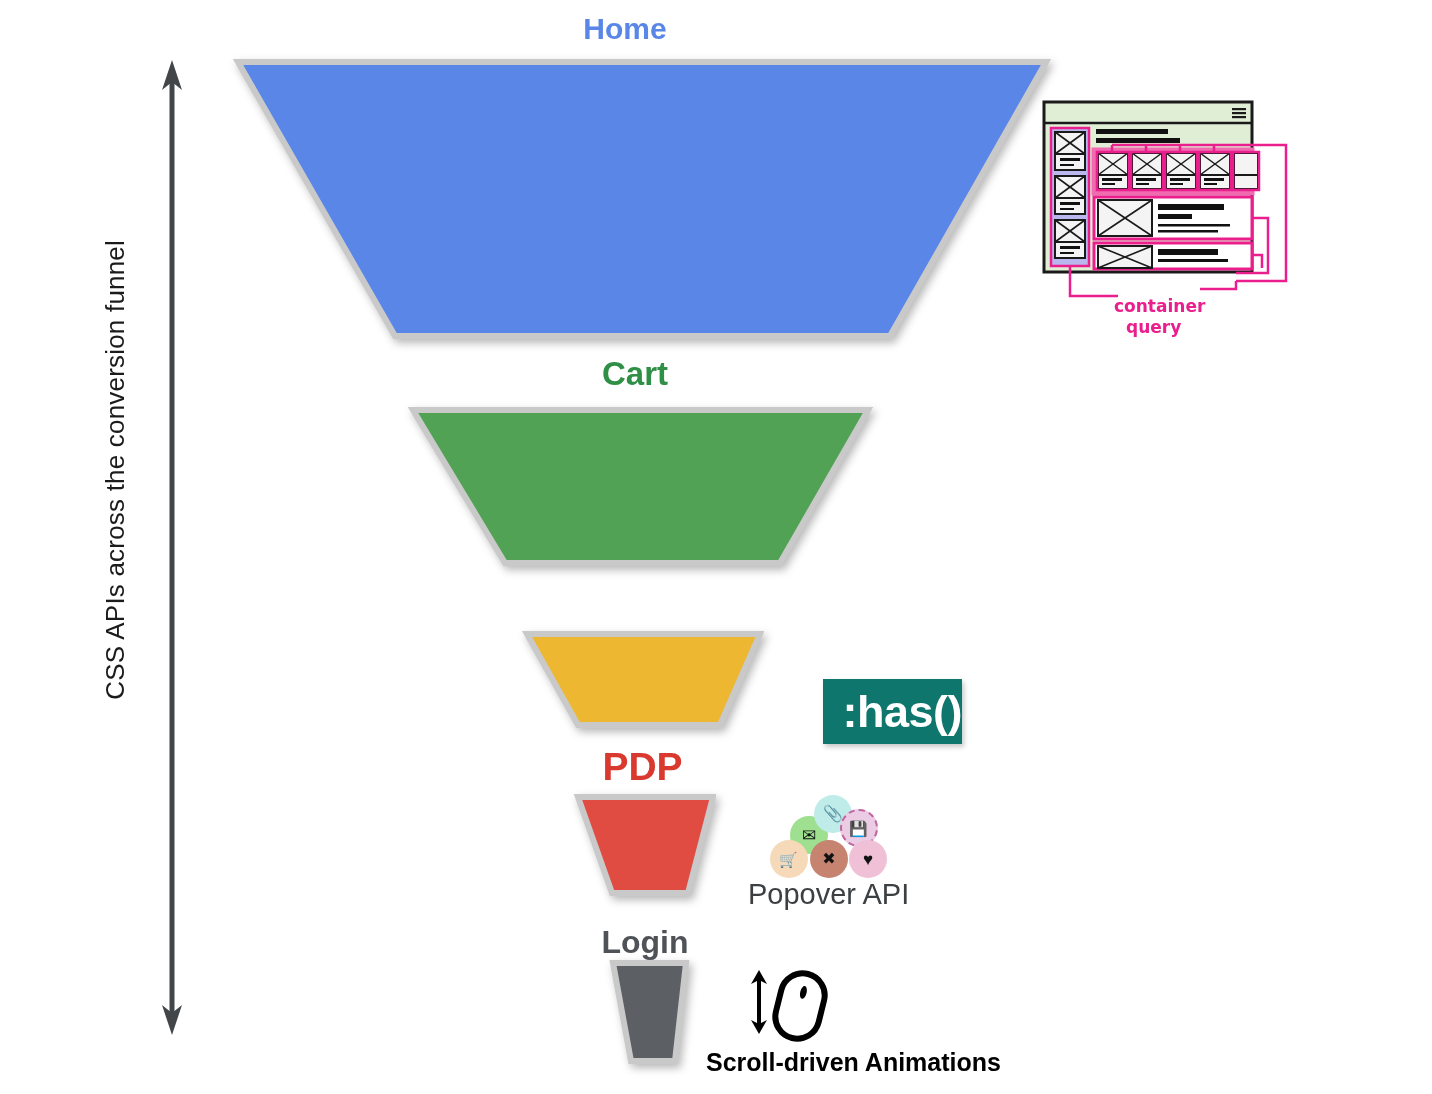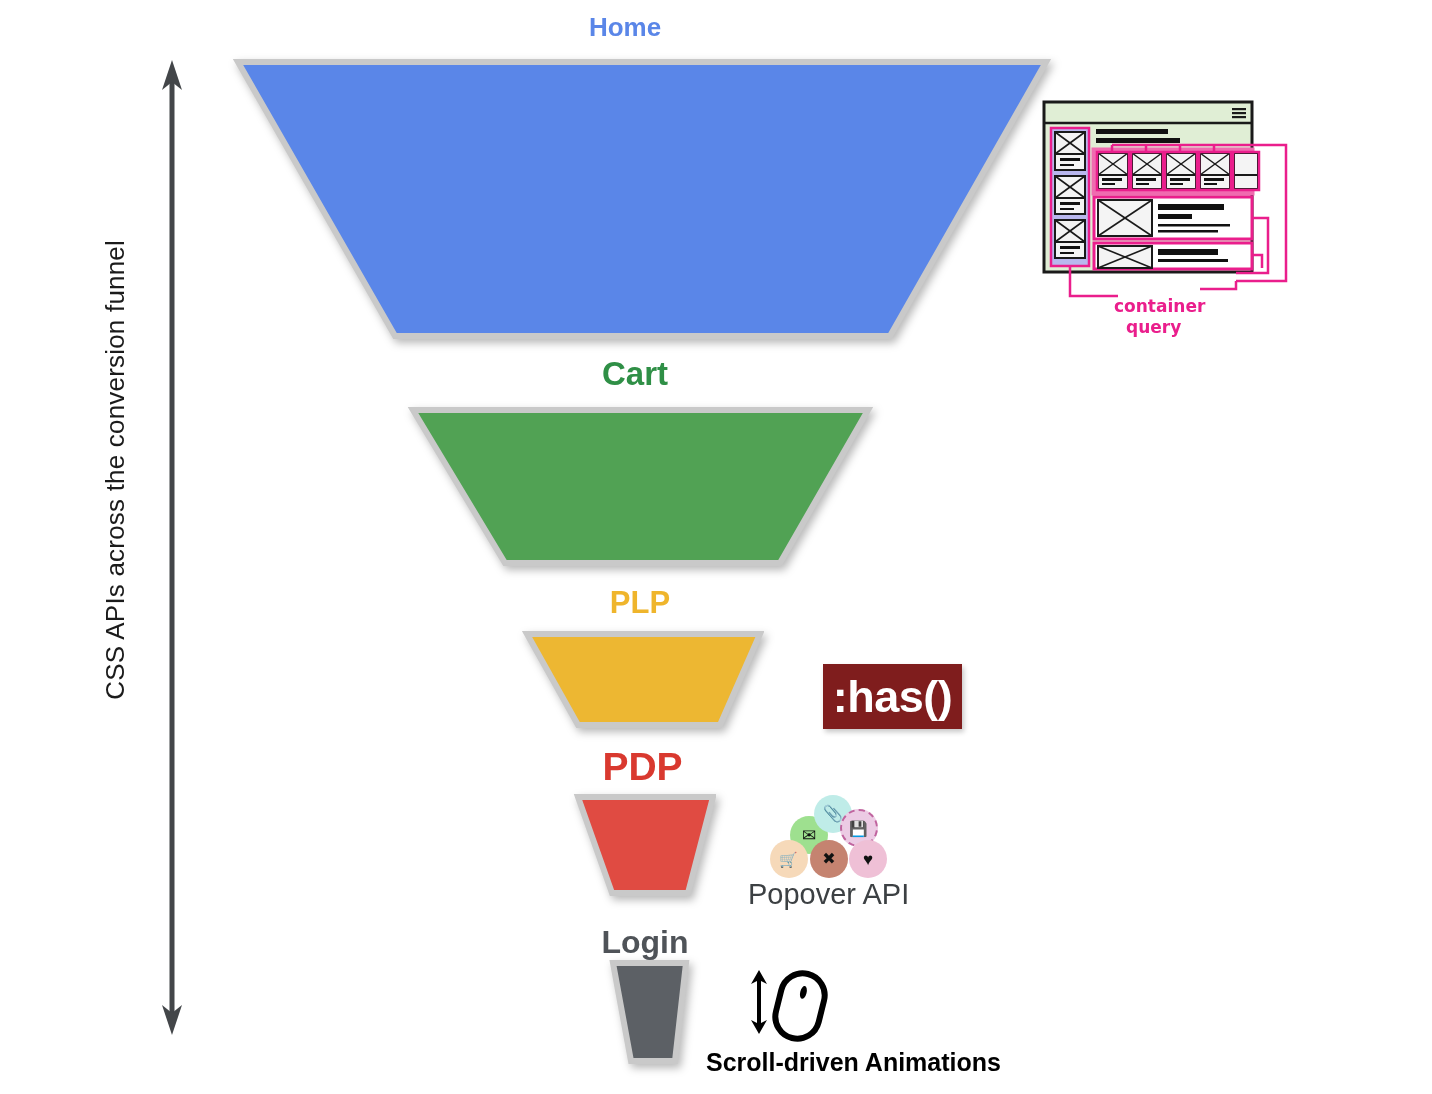--- a/index.html
+++ b/index.html
@@ -57,27 +57,27 @@
     font-family: "DejaVu Sans Mono", monospace;
     font-size: 21px;
     letter-spacing: 0.5px;
     padding-left: 18px;
     box-sizing: border-box;
   }
 
   
   #has-badge {
     left: 823px;
-    top: 664px;
+    top: 679px;
     width: 139px;
     height: 65px;
-    background: #7f1d1d;
+    background: #0f766e;
     display: flex;
     align-items: center;
-    justify-content: center;
+    justify-content: flex-end;
     box-shadow: 2px 3px 5px rgba(0,0,0,0.22);
   }
   #has-badge-text {
     color: #ffffff;
     font-size: 45px;
     font-weight: bold;
     letter-spacing: -0.5px;
   }
 
   
@@ -153,25 +153,24 @@
       <polygon points="8,7 143,7 118,103 42,103" fill="#e04b42" stroke="#c9c9c9" stroke-width="6"></polygon>
     </svg>
   </div>
 
   <div class="abs trap-wrap" style="left:605px; top:956px;">
     <svg width="85" height="116" viewBox="0 0 85 116">
       <polygon points="8,7 81,7 70,105 26,105" fill="#5c6065" stroke="#c9c9c9" stroke-width="6"></polygon>
     </svg>
   </div>
 
-  <div class="abs stage-label" style="left:440px; top:12px; width:370px; font-size:26px; color:#5a86e8;">Home</div>
+  <div class="abs stage-label" style="left:440px; top:12px; width:370px; font-size:30px; color:#5a86e8;">Home</div>
 
   <div class="abs stage-label" style="left:455px; top:355px; width:360px; font-size:33px; color:#2f8f46;">Cart</div>
 
-  <div class="abs stage-label" style="left:540px; top:585px; width:200px; font-size:31px; color:#efb52c;">PLP</div>
 
   <div class="abs stage-label" style="left:545px; top:745px; width:195px; font-size:39px; color:#d9392f;">PDP</div>
 
   <div class="abs stage-label" style="left:555px; top:924px; width:180px; font-size:32px; color:#4f5358;">Login</div>
 
   <svg class="abs" id="wireframe" width="260" height="240" viewBox="0 0 260 240">
 
     <rect x="4" y="4" width="208" height="170" fill="#e0eed5" stroke="#1a1a1a" stroke-width="3"></rect>
     <line x1="4" y1="25" x2="212" y2="25" stroke="#1a1a1a" stroke-width="2.5"></line>
 

